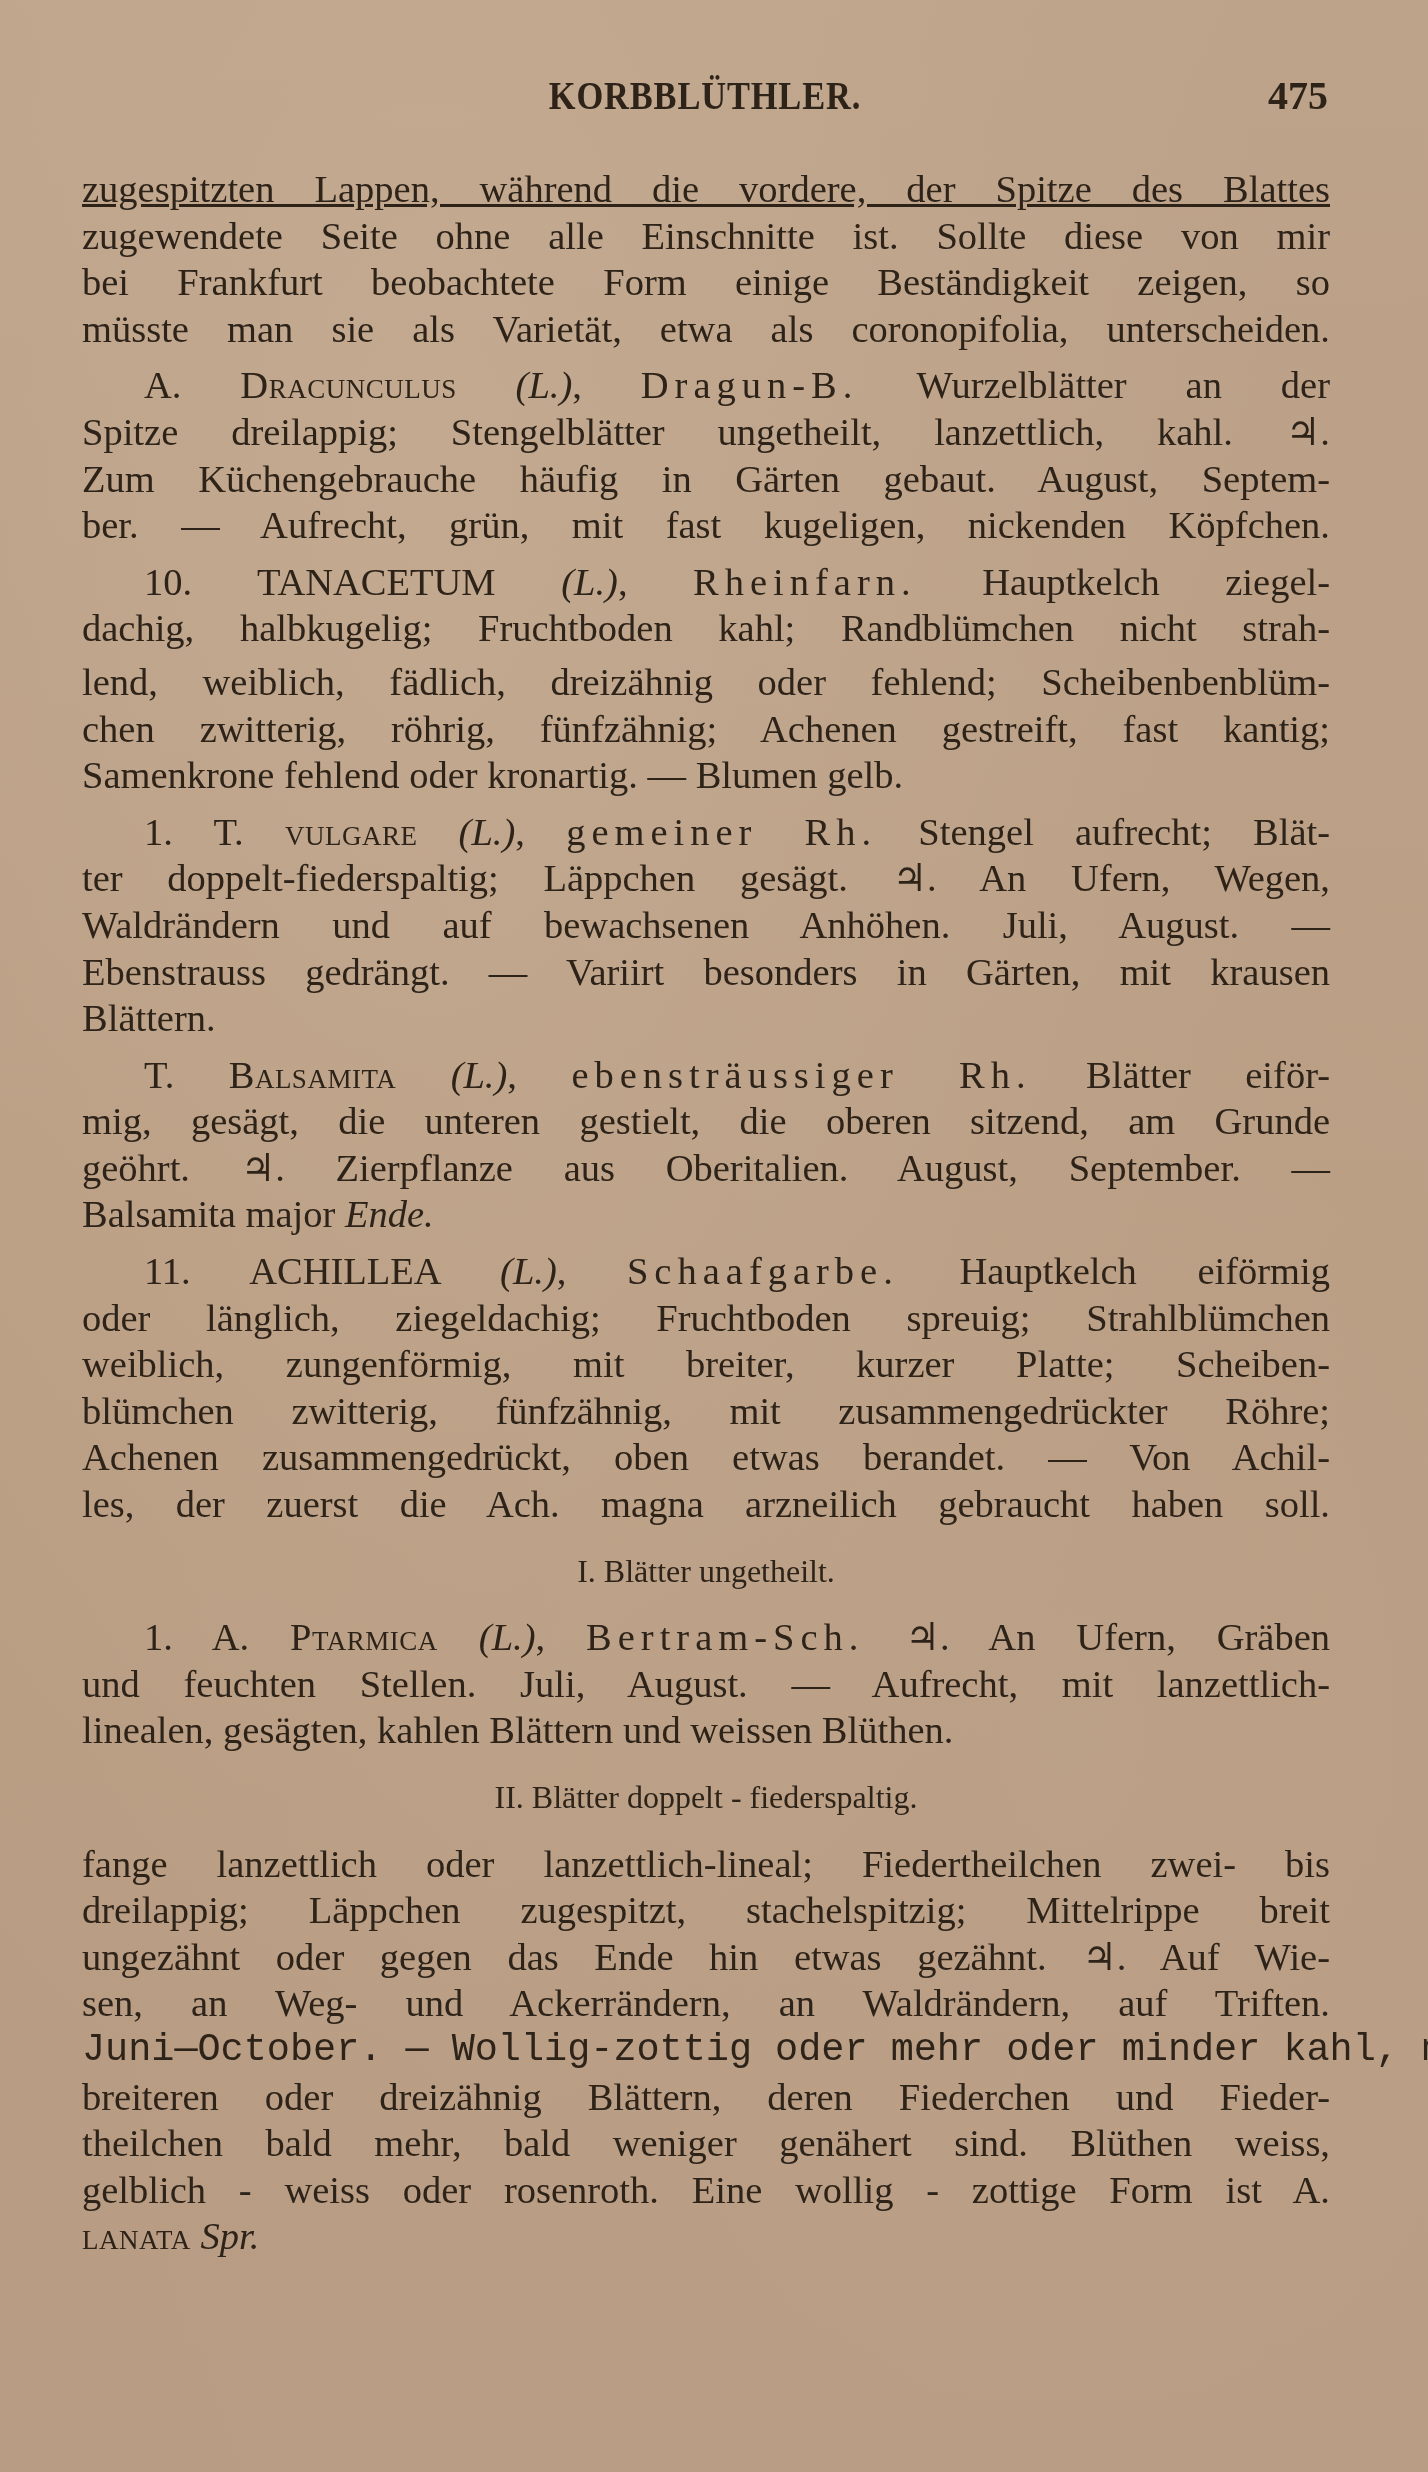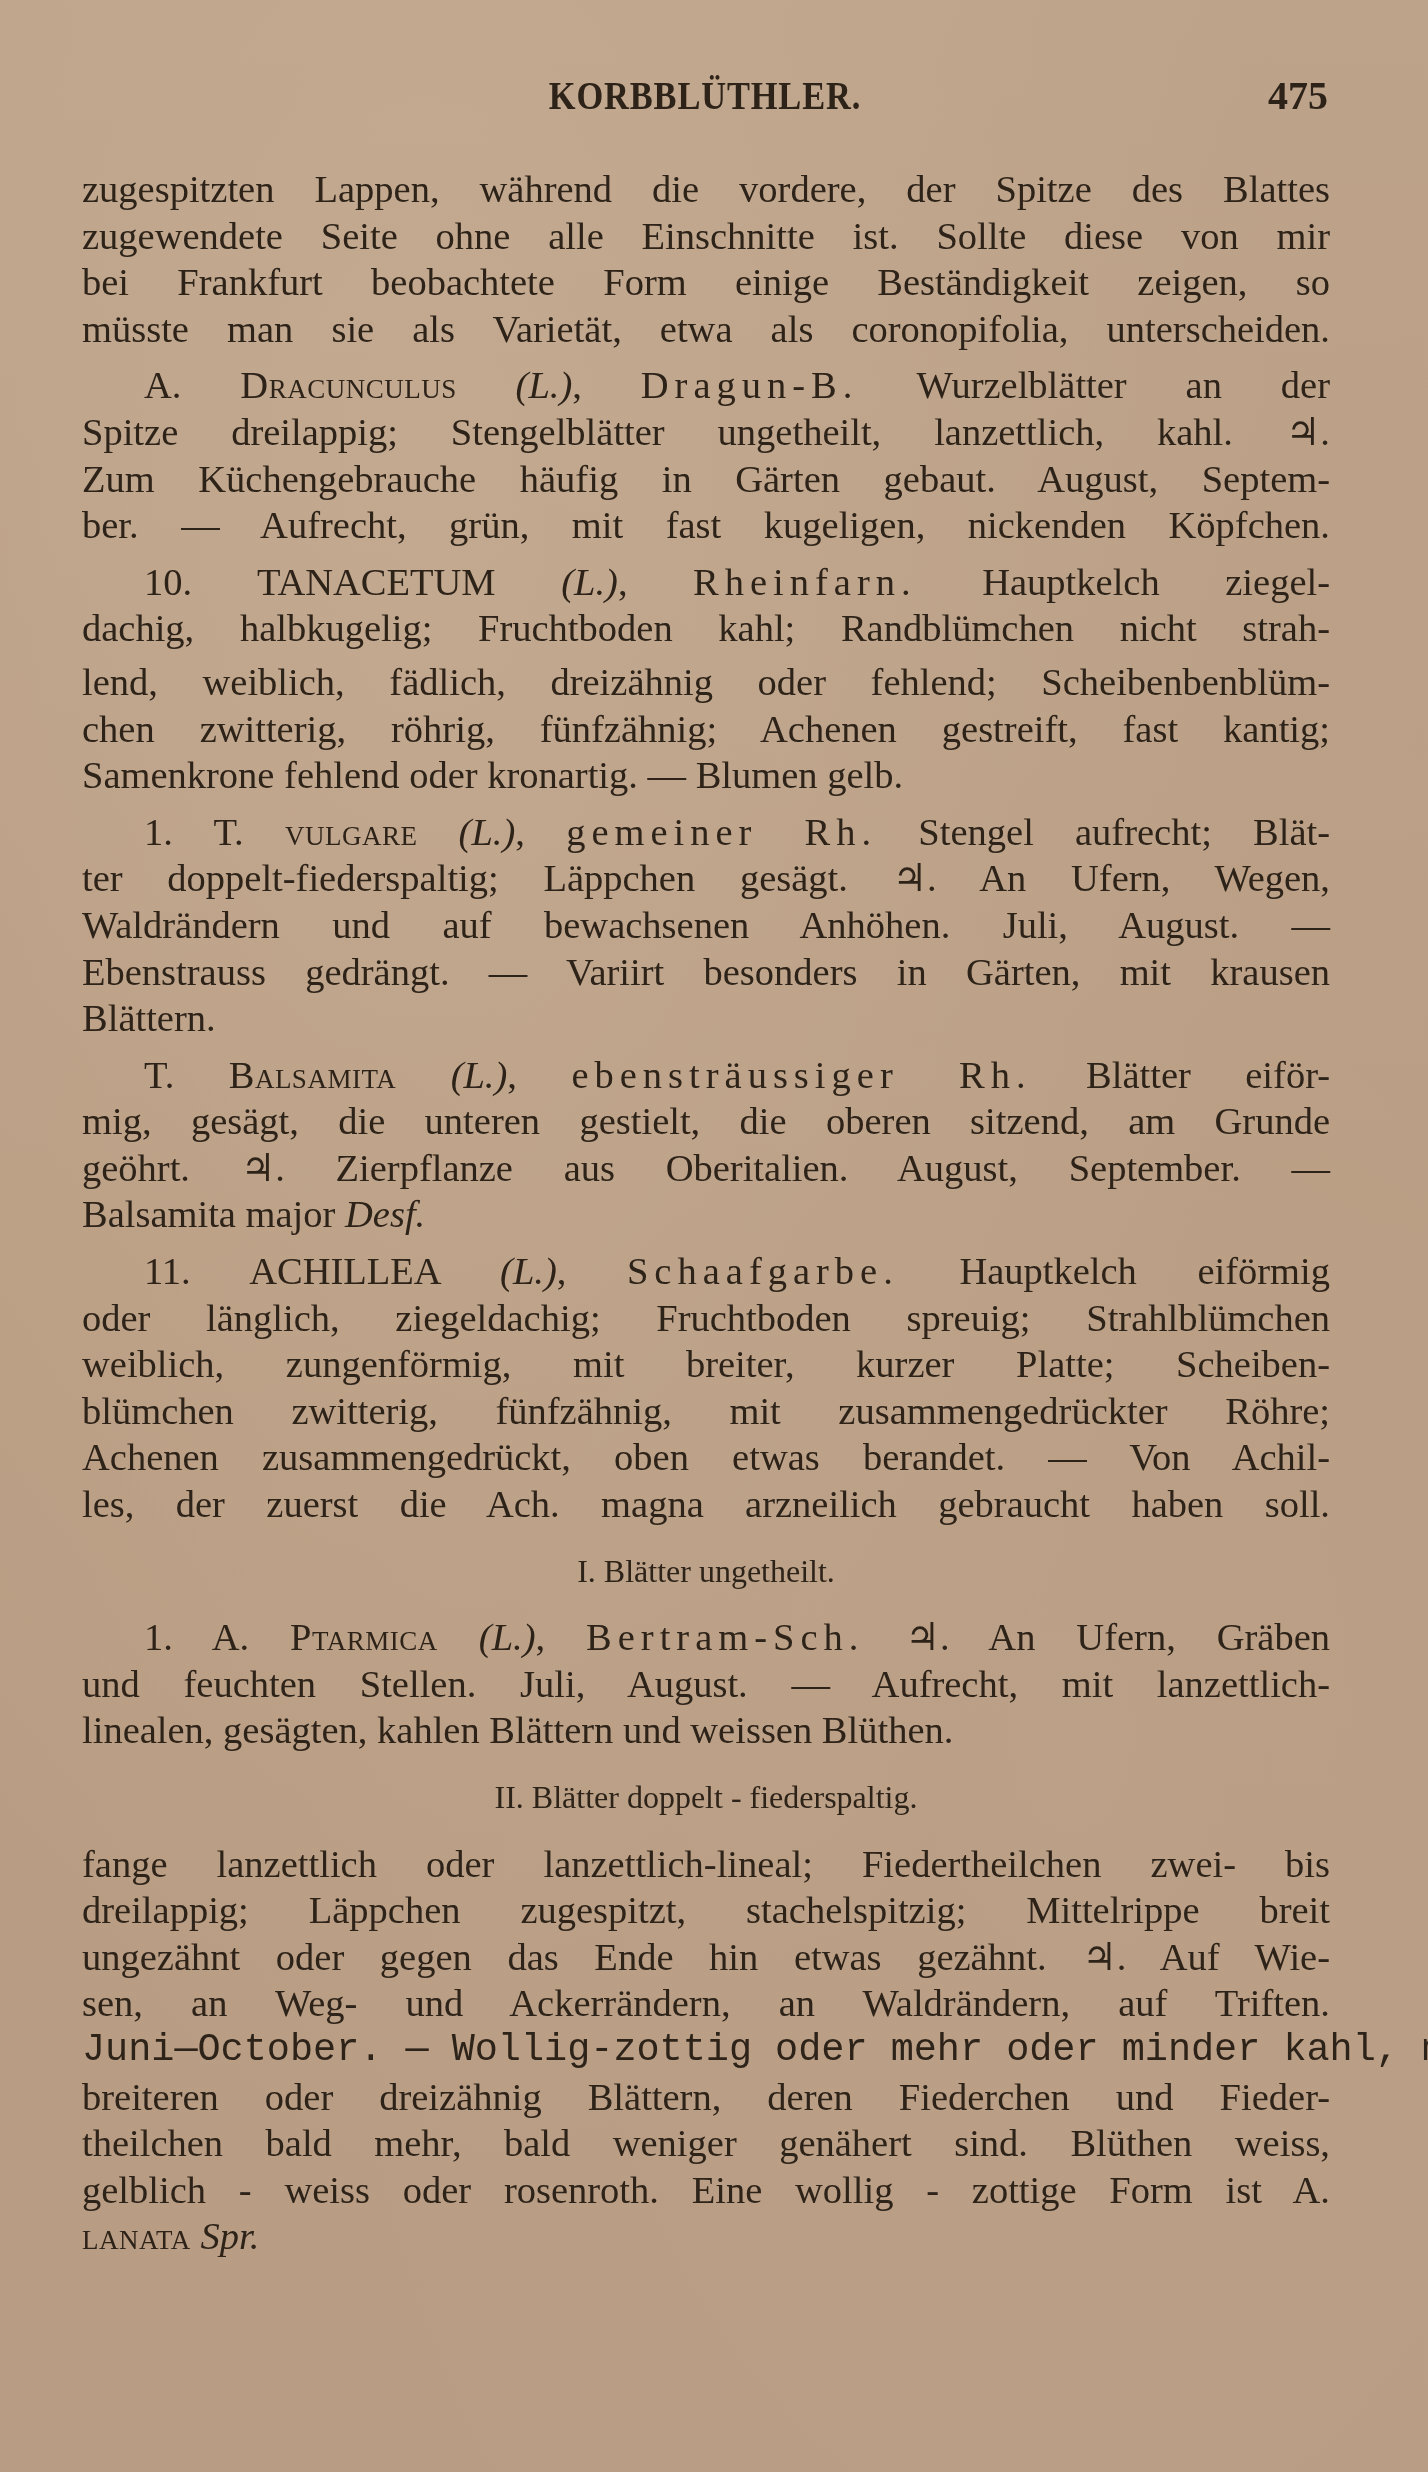--- a/index.html
+++ b/index.html
@@ -52,21 +52,21 @@
 <div class="page">
 
   <div class="header">
     <div class="running-head">KORBBLÜTHLER.</div>
     <div class="page-number">475</div>
   </div>
 
   <div class="body-text">
 
     <div>
-      <span class="line" style="display: block; width: auto;">zugespitzten Lappen, während die vordere, der Spitze des Blattes</span>
+      <span class="line" style="display: block; width: auto; text-decoration: underline;">zugespitzten Lappen, während die vordere, der Spitze des Blattes</span>
       <span class="line" style="display: block; width: auto;">zugewendete Seite ohne alle Einschnitte ist. Sollte diese von mir</span>
       <span class="line" style="display: block; width: auto;">bei Frankfurt beobachtete Form einige Beständigkeit zeigen, so</span>
       <span class="line" style="display: block; width: auto;">müsste man sie als Varietät, etwa als coronopifolia, unterscheiden.</span>
     </div>
 
     <div class="para-gap">
       <span class="line indent" style="display: block; width: auto;"><span>A. </span><span class="sc">Dracunculus</span> <span class="it">(L.)</span>, <span class="sp">Dragun-B.</span><span> Wurzelblätter an der</span></span>
       <span class="line" style="display: block; width: auto;">Spitze dreilappig; Stengelblätter ungetheilt, lanzettlich, kahl. ♃.</span>
       <span class="line" style="display: block; width: auto;">Zum Küchengebrauche häufig in Gärten gebaut. August, Septem-</span>
       <span class="line" style="display: block; width: auto;">ber. — Aufrecht, grün, mit fast kugeligen, nickenden Köpfchen.</span>
@@ -85,21 +85,21 @@
       <span class="line" style="display: block; width: auto;">ter doppelt-fiederspaltig; Läppchen gesägt. ♃. An Ufern, Wegen,</span>
       <span class="line" style="display: block; width: auto;">Waldrändern und auf bewachsenen Anhöhen. Juli, August. —</span>
       <span class="line" style="display: block; width: auto;">Ebenstrauss gedrängt. — Variirt besonders in Gärten, mit krausen</span>
       <span class="line last" style="display: block; width: auto;">Blättern.</span>
     </div>
 
     <div class="para-gap">
       <span class="line indent" style="display: block; width: auto;"><span>T. </span><span class="sc">Balsamita</span> <span class="it">(L.)</span>, <span class="sp">ebensträussiger Rh.</span><span> Blätter eiför-</span></span>
       <span class="line" style="display: block; width: auto;">mig, gesägt, die unteren gestielt, die oberen sitzend, am Grunde</span>
       <span class="line" style="display: block; width: auto;">geöhrt. ♃. Zierpflanze aus Oberitalien. August, September. —</span>
-      <span class="line last" style="display: block; width: auto;"><span>Balsamita major </span><span class="it">Desf.</span></span>
+      <span class="line last" style="display: block; width: auto;"><span>Balsamita major </span><span class="it">Ende.</span></span>
     </div>
 
     <div class="para-gap">
       <span class="line indent" style="display: block; width: auto;"><span>11. ACHILLEA </span><span class="it">(L.)</span>, <span class="sp">Schaafgarbe.</span><span> Hauptkelch eiförmig</span></span>
       <span class="line" style="display: block; width: auto;">oder länglich, ziegeldachig; Fruchtboden spreuig; Strahlblümchen</span>
       <span class="line" style="display: block; width: auto;">weiblich, zungenförmig, mit breiter, kurzer Platte; Scheiben-</span>
       <span class="line" style="display: block; width: auto;">blümchen zwitterig, fünfzähnig, mit zusammengedrückter Röhre;</span>
       <span class="line" style="display: block; width: auto;">Achenen zusammengedrückt, oben etwas berandet. — Von Achil-</span>
       <span class="line" style="display: block; width: auto;">les, der zuerst die Ach. magna arzneilich gebraucht haben soll.</span>
     </div>

